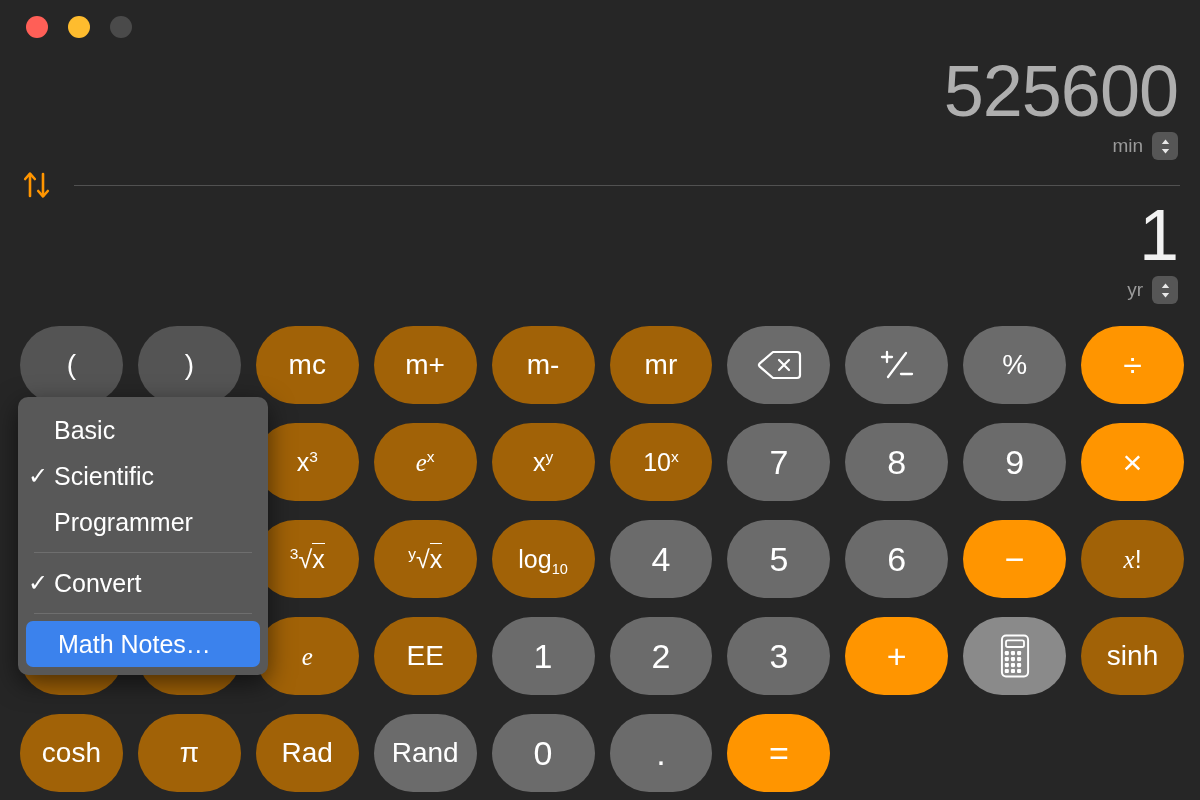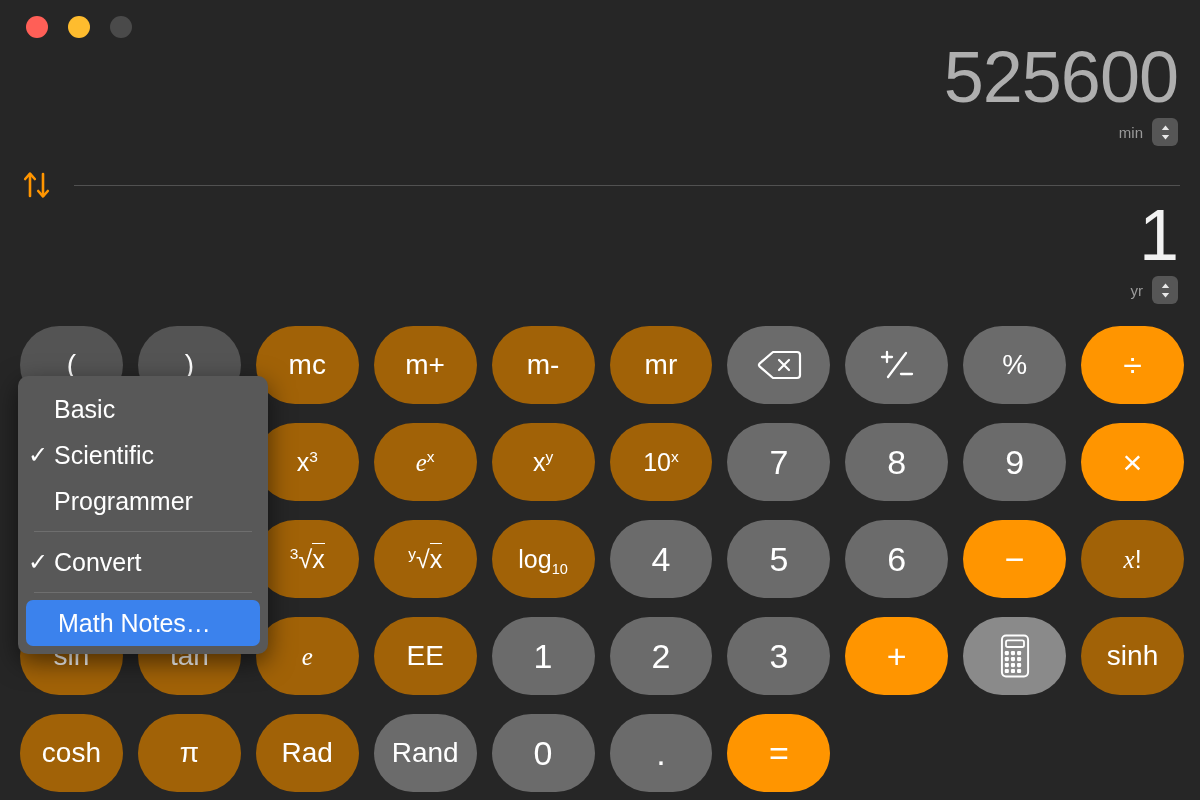--- a/index.html
+++ b/index.html
@@ -14,37 +14,37 @@
 
   
   .traffic { position:absolute; left:26px; top:16px; display:flex; gap:20px; }
   .light { width:22px; height:22px; border-radius:50%; }
   .light.close { background:#ff5f57; }
   .light.min   { background:#febc2e; }
   .light.zoom  { background:#4a4a4a; }
 
   
   .display-top {
-    position:absolute; right:22px; top:40px;
+    position:absolute; right:22px; top:54px;
     text-align:right;
   }
   .display-bottom {
     position:absolute; right:22px; top:198px;
     text-align:right;
   }
   .value {
     font-size:72px; line-height:74px; font-weight:300;
     color:#aeaeae; letter-spacing:-1px;
   }
   .display-bottom .value { color:#f2f2f2; }
   .unit-row {
     display:flex; align-items:center; justify-content:flex-end;
     gap:9px; margin-top:4px;
   }
-  .unit-label { font-size:15px; color:#9a9a9a;margin-left:43px; }
+  .unit-label { font-size:19px; color:#9a9a9a;margin-left:43px; }
   .stepper {
     width:26px; height:28px; border-radius:6px;
     background:#565656;
     display:flex; flex-direction:column; align-items:center; justify-content:center;
     gap:2px;
   }
   .stepper svg { display:block; }
 
   
   .swap-row {
@@ -78,21 +78,21 @@
   .key.paren    { background:#545454; }
   .key.active   { background:#8a8a8a; }
   .key.sci      { font-size:25px;justify-content:center; }
   .key sup { font-size:0.62em; vertical-align:super; line-height:0; }
   .key sub { font-size:0.58em; vertical-align:sub; line-height:0; }
   .key .ital { font-style:italic; font-family:"Liberation Serif", serif; }
   .key svg { display:block; }
 
   
   .menu {
-    position:absolute; left:18px; top:376px;
+    position:absolute; left:18px; top:397px;
     width:250px;
     background:#585858;
     border-radius:10px;
     padding:10px 0 8px 0;
     box-shadow:0 8px 26px rgba(0,0,0,.55);
     z-index:40;
   }
   .menu-item {
     display:flex; align-items:center;
     height:46px;

